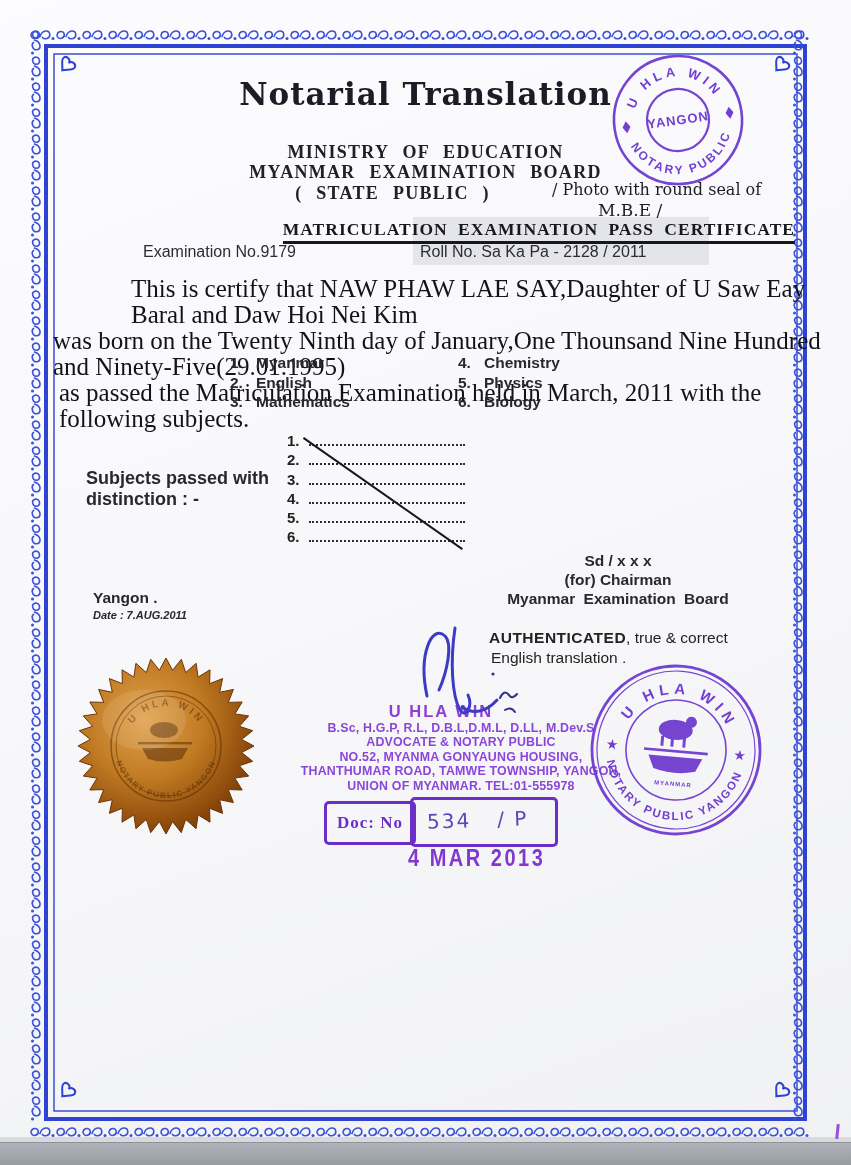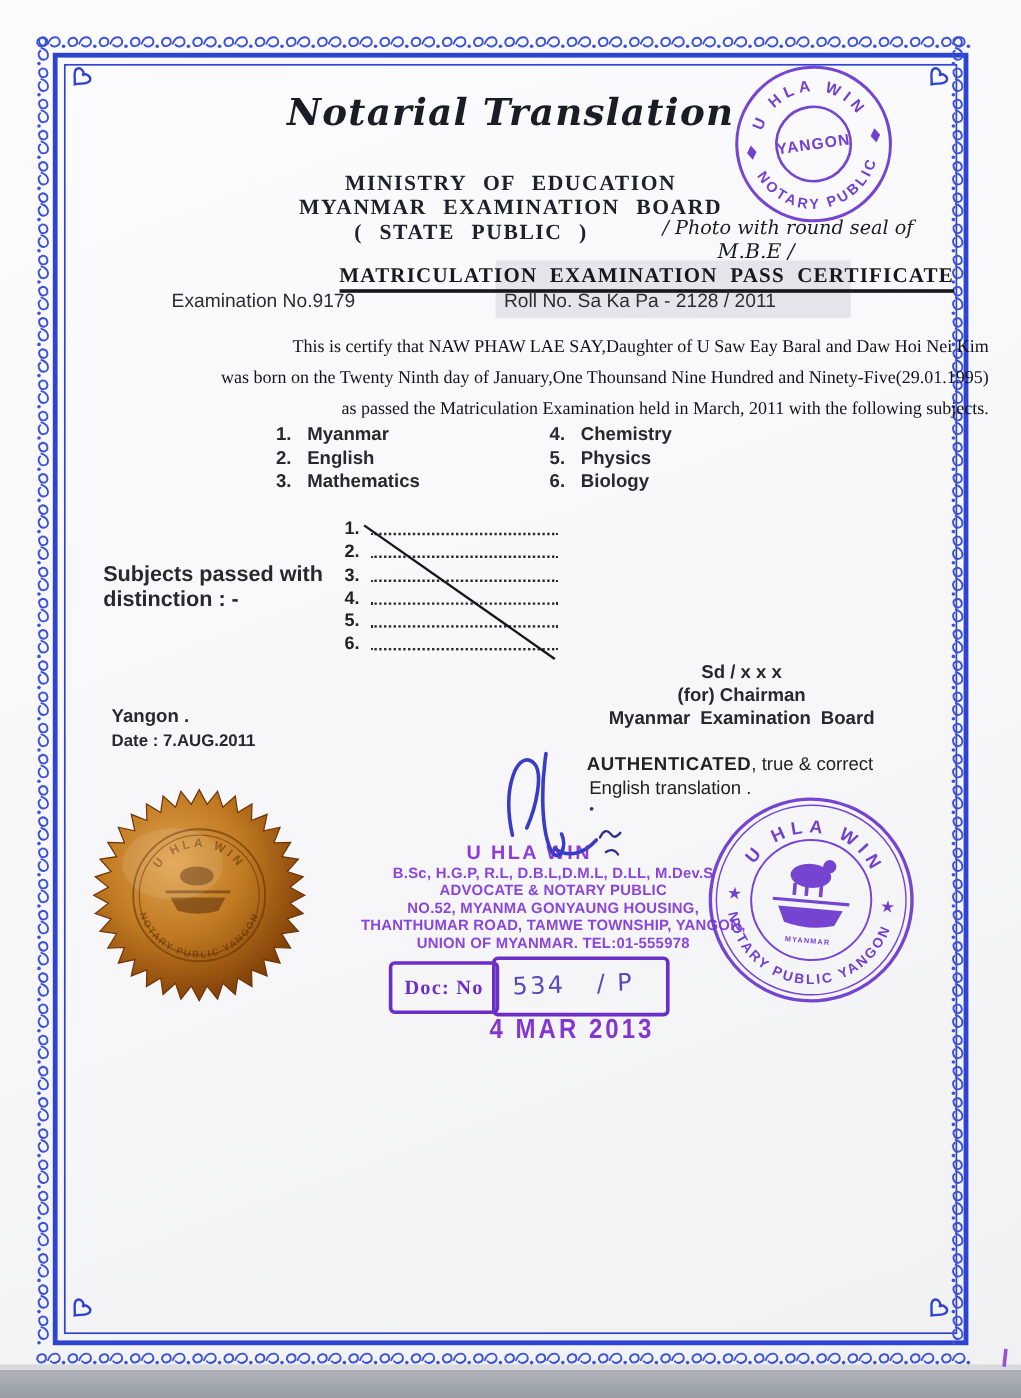--- a/index.html
+++ b/index.html
@@ -3,61 +3,61 @@
 <meta charset="utf-8">
 <style>
   html,body{margin:0;padding:0;background:#c9cbd0;}
   .page{position:relative;width:851px;height:1165px;margin:0 auto;overflow:hidden;
         background:linear-gradient(160deg,#fcfcfe 0%,#f7f7f9 55%,#f0f1f3 100%);
         font-family:"Liberation Sans",sans-serif;}
   .abs{position:absolute;}
   
   .border-svg{position:absolute;left:0;top:0;z-index:1;}
   
-  .script{font-family:"DejaVu Serif",serif;font-style:italic;color:#1c1c26;}
+  .script{font-family:"DejaVu Serif",serif;color:#1c1c26;}
   .script-title{left:0;right:0;top:76px;text-align:center;font-size:31px;font-weight:700;
                 letter-spacing:1px;z-index:2;}
   .hdr{font-family:"Liberation Serif",serif;font-weight:700;color:#20202a;
        left:0;right:0;text-align:center;font-size:18px;letter-spacing:1.3px;word-spacing:8px;z-index:2;}
   .g1{top:121px;} .g2{top:142px;} .g3{top:162px;}
   .g4{top:183px;left:0;right:66px;}
   .photo-note1{left:552px;top:180px;font-size:16px;z-index:2;}
   .photo-note2{left:598px;top:200px;font-size:17px;z-index:2;}
   .title-row{top:219px;left:0;right:56px;text-align:right;z-index:2;}
   .cert-title{display:inline-block;font-family:"Liberation Serif",serif;font-weight:700;
               font-size:17.5px;letter-spacing:1px;word-spacing:5px;color:#17171d;
               border-bottom:3px solid #17171d;padding-bottom:1px;}
   .scan-shade{left:413px;top:217px;width:296px;height:48px;background:rgba(168,170,182,.25);z-index:1;}
   .tw{font-family:"Liberation Sans",sans-serif;color:#2c2c33;}
   .cert-no{left:143px;top:243px;font-size:16px;z-index:2;}
   .roll-no{left:420px;top:243px;font-size:16px;z-index:2;}
   
-  .body-par{left:40px;top:276px;width:784px;font-family:"Liberation Serif",serif;
-            font-size:15px;line-height:26px;color:#121218;z-index:2;text-align:right;}
+  .body-par{left:53px;top:276px;width:784px;font-family:"Liberation Serif",serif;
+            font-size:25px;line-height:26px;color:#121218;z-index:2;}
   .bl-0{padding-left:78px;} .bl-2{padding-left:6px;}
   
   .subjects{top:353px;z-index:2;}
   .subj-col{position:absolute;top:0;}
   .col1{left:230px;} .col2{left:458px;}
   .subj-row{display:flex;font-size:15.5px;line-height:19.5px;color:#28282e;font-weight:600;}
   .subj-num{width:26px;}
   
   .dist-label{left:86px;top:468px;font-size:18px;line-height:21px;font-weight:600;color:#28282e;z-index:2;}
   .dist-rows{left:287px;top:430px;width:178px;z-index:2;}
   .dist-row{display:flex;align-items:flex-end;height:19.2px;font-size:15px;font-weight:700;color:#222;}
   .dist-num{width:22px;}
   .dist-leader{flex:1;border-bottom:2.4px dotted #2c2c2c;margin-bottom:3px;}
   .strike{left:304px;top:437px;width:194px;border-top:2.4px solid #16161c;
           transform:rotate(35deg);transform-origin:0 0;z-index:2;}
   
   .sd-block{left:487px;top:551px;width:262px;text-align:center;font-size:15.5px;
             line-height:19px;font-weight:600;color:#28282e;z-index:2;}
   .sd-board{word-spacing:4px;}
   .place{left:93px;top:589px;font-size:15.5px;font-weight:700;color:#28282e;z-index:2;}
-  .date-line{left:93px;top:609px;font-size:14px;font-weight:700;color:#28282e;z-index:2;}
+  .date-line{left:93px;top:609px;font-size:11px;font-weight:700;color:#28282e;z-index:2;font-style:italic;}
   .auth1{left:489px;top:629px;font-size:15.5px;color:#222;z-index:2;}
   .auth1 b{letter-spacing:.5px;}
   .auth2{left:491px;top:649px;font-size:15.5px;color:#222;z-index:2;}
   
   .sig-svg{left:405px;top:612px;z-index:3;}
   .notary{left:300px;top:702px;width:322px;text-align:center;z-index:2;}
   .not-name{font-size:16.5px;font-weight:700;letter-spacing:2px;color:#8f3bd6;transform:translateX(-20px);}
   .not-line{font-size:12.4px;line-height:14.4px;font-weight:700;color:#8a46da;letter-spacing:.2px;}
   .doc-cell-l{left:324px;top:801px;width:86px;height:38px;border:3px solid #6b2fc8;border-radius:5px;
               text-align:center;line-height:38px;font-family:"Liberation Serif",serif;font-weight:700;

